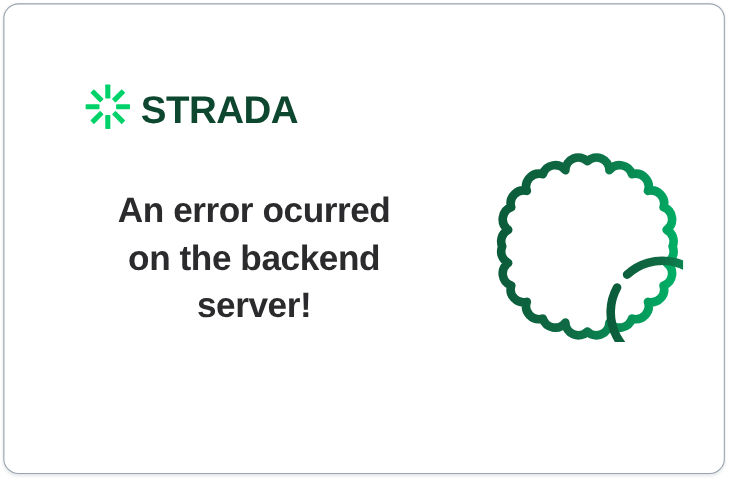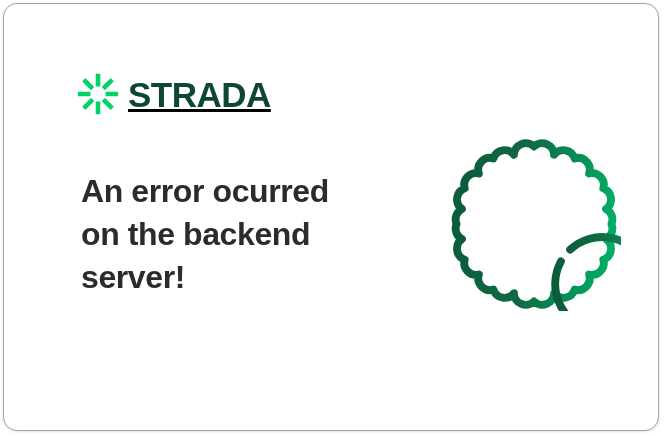--- a/index.html
+++ b/index.html
@@ -29,24 +29,23 @@
     box-shadow: 0 1px 3px rgba(100,110,125,0.18);
     overflow: hidden;
   }
 
   
   #brand-lockup {
     position: absolute;
     left: 73px;
     top: 66px;
     display: flex;
-    align-items: center;
+    align-items: flex-end;
     gap: 9px;
     height: 48px;
-    text-decoration: underline;
   }
   #brand-mark {
     width: 42px;
     height: 42px;
     display: block;
     flex: 0 0 auto;
   }
   #brand-wordmark {
     font-family: "Liberation Sans", "DejaVu Sans", sans-serif;
     font-size: 35px;
@@ -65,20 +64,21 @@
     top: 166px;
     width: 300px;
     margin: 0;
     font-family: "Liberation Sans", "DejaVu Sans", sans-serif;
     font-size: 32px;
     line-height: 43px;
     font-weight: 700;
     letter-spacing: -0.4px;
     color: #2b2b2d;
     white-space: pre-line;
+    text-align: center;
   }
 
   
   #gear-illustration {
     position: absolute;
     left: 443px;
     top: 133px;
     width: 174px;
     height: 174px;
   }

